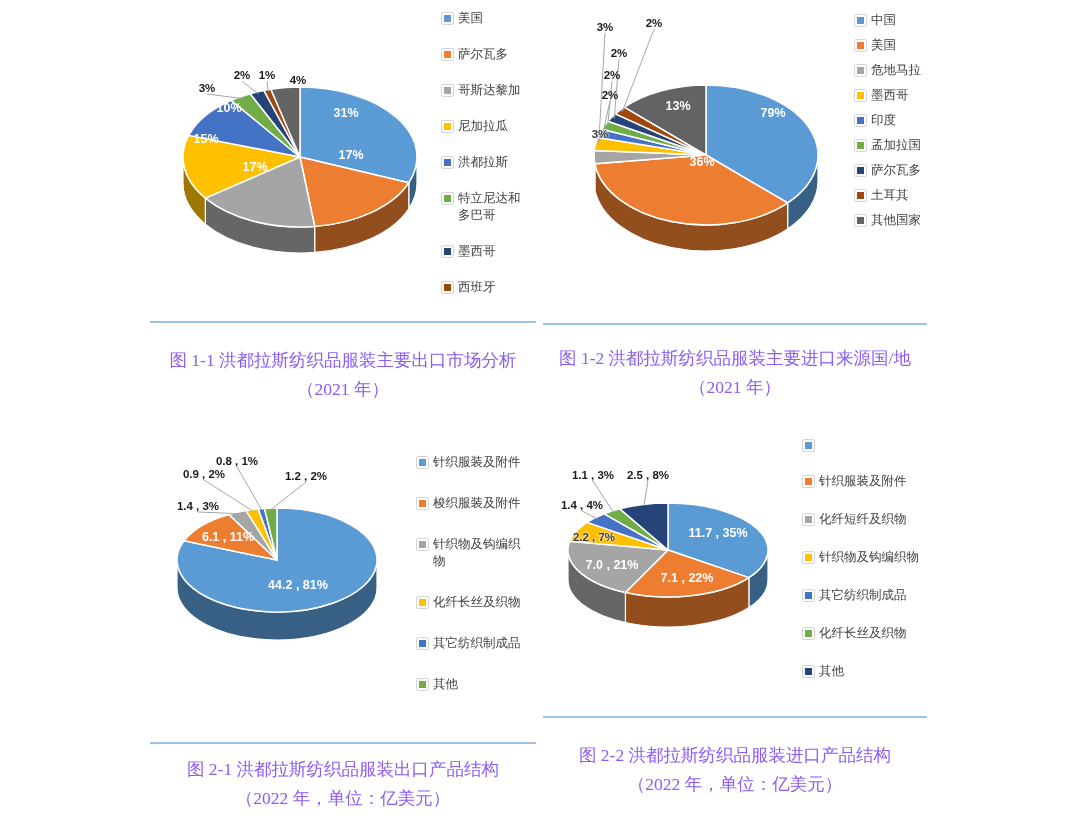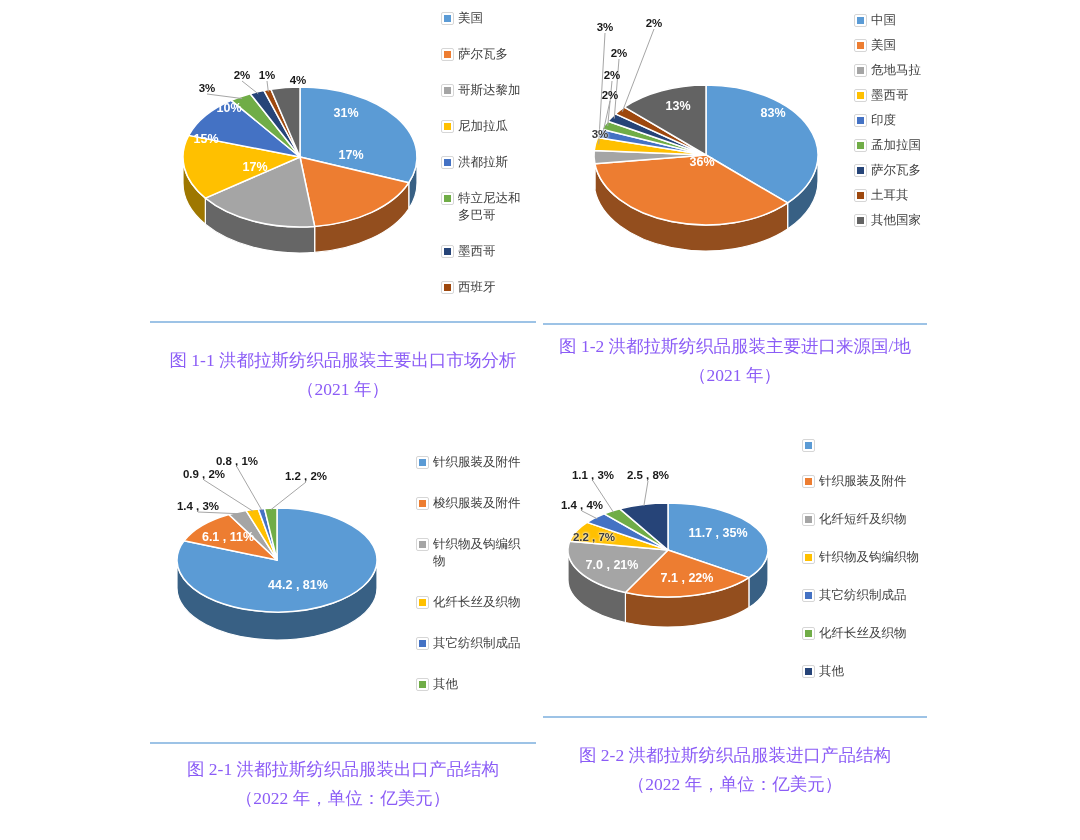--- a/index.html
+++ b/index.html
@@ -41,21 +41,21 @@
   .panel-1 .legend-text{max-width:80px;}
   .panel-2 .legend-text{max-width:92px;}
   .panel-3 .legend-text{max-width:107px;}
 
   
   .caption-cell{
     position:absolute;border-top:2px solid #9DC3E6;text-align:center;color:#8b5cf6;
     font-family:"Liberation Serif","DejaVu Serif",serif;font-size:17.5px;
   }
   .cap-0{left:150px;top:321px;width:386px;padding-top:26px;}
-  .cap-1{left:543px;top:323px;width:384px;padding-top:10px;}
+  .cap-1{left:543px;top:323px;width:384px;padding-top:22px;}
   .cap-2{left:150px;top:742px;width:386px;padding-top:14px;}
   .cap-3{left:543px;top:716px;width:384px;padding-top:26px;}
   .cap-line{margin:0;line-height:22px;}
   .cap-line2{margin-top:7px;}
 </style>
 </head>
 <body>
 
 <div class="page">
 
@@ -208,21 +208,21 @@
           </span>
           <span class="legend-text">土耳其</span>
         </div>
         <div class="legend-item">
           <span class="legend-marker">
             <span class="legend-marker-inner" style="background: rgb(99, 99, 99);"></span>
           </span>
           <span class="legend-text">其他国家</span>
         </div>
       </div>
-  <div class="pie-label lbl-in" style="left: 228px; top: 113px;">83%</div>
+  <div class="pie-label lbl-in" style="left: 228px; top: 113px;">79%</div>
       <div class="pie-label lbl-in" style="left: 157px; top: 162px;">36%</div>
       <div class="pie-label lbl-edge" style="left: 55px; top: 134px;">3%</div>
       <div class="pie-label lbl-out" style="left: 60px; top: 27px;">3%</div>
       <div class="pie-label lbl-out" style="left: 65px; top: 95px;">2%</div>
       <div class="pie-label lbl-out" style="left: 67px; top: 75px;">2%</div>
       <div class="pie-label lbl-out" style="left: 74px; top: 53px;">2%</div>
       <div class="pie-label lbl-out" style="left: 109px; top: 23px;">2%</div>
       <div class="pie-label lbl-in" style="left: 133px; top: 106px;">13%</div>
     </div>
 

